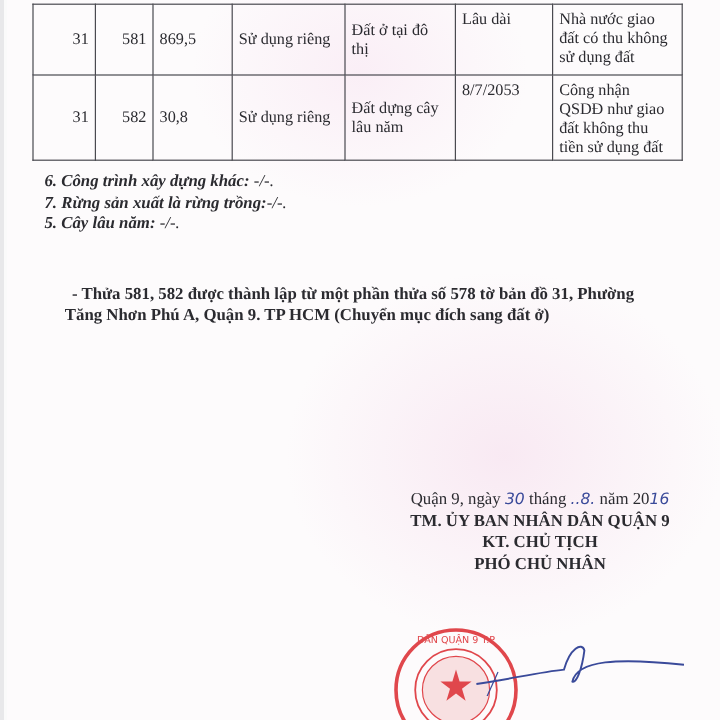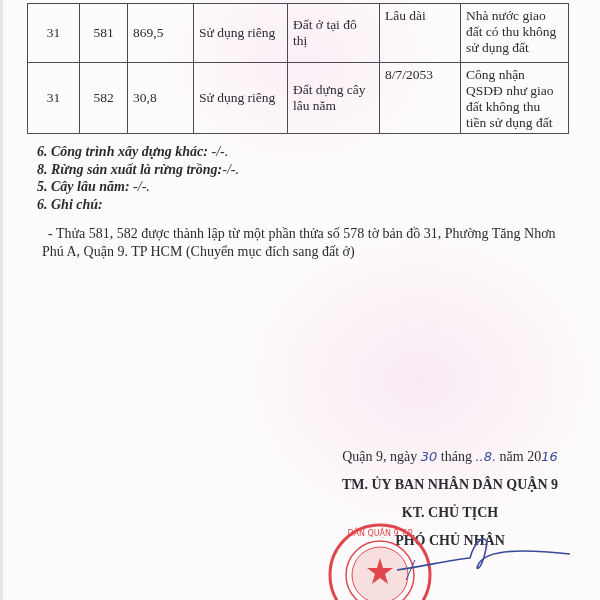--- a/index.html
+++ b/index.html
@@ -17,30 +17,30 @@
         linear-gradient(90deg, #e8e8ea 0 3px, #fafafa 3px 6px, transparent 6px);
     }
     table.land {
       position: absolute; left: 27px; top: 3px;
       border-collapse: collapse; font-size: 13.5px;
     }
     table.land td {
       border: 1.3px solid #4a4a50; vertical-align: middle; padding: 2px 5px; line-height: 16px;
     }
     table.land td.top { vertical-align: top; padding-top: 4px; margin-left: 48px; }
-    .num { text-align: center; }
+    .num { text-align: right; }
     .right { text-align: left; }
     .items { position: absolute; left: 37px; top: 143px; font-size: 14px; font-style: italic; font-weight: bold; line-height: 17.5px; }
     .items .val { font-weight: normal; font-style: italic; }
     .notes { position: absolute; left: 42px; top: 225px; width: 520px; font-size: 14px; line-height: 17.5px; }
-    .notes p { margin: 0; }
-    .sign { position: absolute; left: 300px; top: 448px; width: 300px; text-align: center; font-size: 14px; line-height: 18px; }
+    .notes p { margin: 12px; font-weight: bold; }
+    .sign { position: absolute; left: 300px; top: 408px; width: 300px; text-align: center; font-size: 14px; line-height: 18px; }
     .sign .date { font-weight: normal; }
     .sign .hand { color: #3a4a9a; font-style: italic; font-family: "DejaVu Sans", sans-serif; font-size: 13px; }
-    .sign .b { font-weight: bold; margin-top: 10px; }
+    .sign .b { font-weight: bold; }
     .stamp { position: absolute; left: 325px; top: 520px; width: 110px; height: 110px; }
     .signature { position: absolute; left: 395px; top: 530px; width: 180px; height: 50px; }
   </style>
 </head>
 <body>
 
 <div class="page-bg"></div>
 
 <table class="land">
   <tbody>
@@ -60,23 +60,22 @@
     <td>Sử dụng riêng</td>
     <td>Đất dựng cây lâu năm</td>
     <td class="top">8/7/2053</td>
     <td class="top">Công nhận QSDĐ như giao đất không thu tiền sử dụng đất</td>
   </tr>
 </tbody>
   </table>
 
 <div class="items">
   <div><span>6. Công trình xây dựng khác:</span> <span class="val">-/-.</span></div>
-  <div><span>8. Rừng sản xuất là rừng trồng:</span><span class="val">-/-.</span></div>
+  <div><span>7. Rừng sản xuất là rừng trồng:</span><span class="val">-/-.</span></div>
   <div><span>5. Cây lâu năm:</span> <span class="val">-/-.</span></div>
-  <div><span>6. Ghi chú:</span></div>
 </div>
 
 <div class="notes">
   <p style="text-indent:6px">- Thửa 581, 582 được thành lập từ một phần thửa số 578 tờ bản đồ 31, Phường Tăng Nhơn Phú A, Quận 9. TP HCM (Chuyển mục đích sang đất ở)</p>
 </div>
 
 <div class="sign">
   <div class="date">
     <span>Quận 9, ngày</span>
     <span class="hand">30</span>

